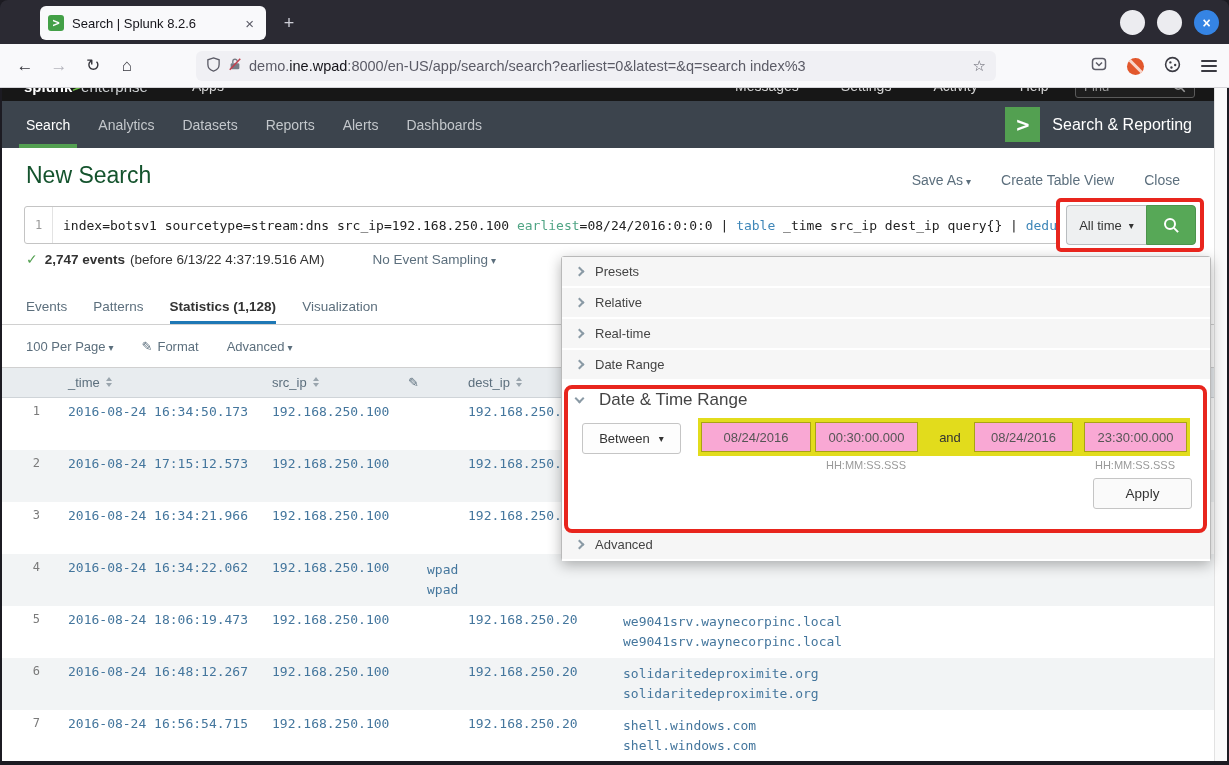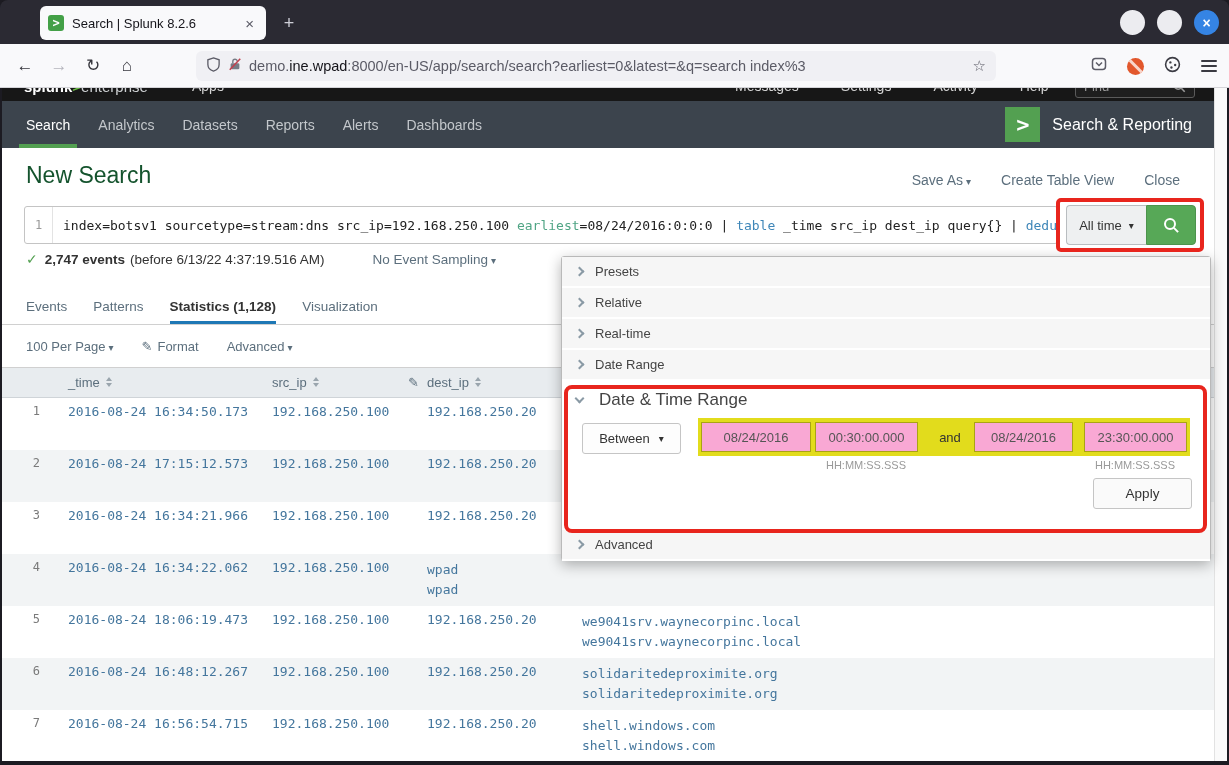--- a/index.html
+++ b/index.html
@@ -125,21 +125,21 @@
               display:flex; align-items:center; padding-left:24px; gap:28px; font-size:13px; color:#5c6f7d; }
   .ctrl-item .caret.shown { display:inline; }
 
   
   .thead { position:absolute; top:220px; left:0; right:0; height:30px; background:#e8ecef;
            border-bottom:1px solid #cfd4d8; display:flex; align-items:center;
            font-size:13px; color:#5c6f7d; }
   .c-num { width:48px; text-align:right; padding-right:10px; }
   .c-time { width:222px; padding-left:18px; }
   .c-src { width:155px; }
-  .c-dest { width:155px; }
+  .c-dest { width:155px;margin-left:41px; }
   .c-query { flex:1; }
   .sort { display:inline-block; margin-left:6px; }
   .sort b,.sort i { display:block; width:0; height:0; border-left:3.5px solid transparent;
                     border-right:3.5px solid transparent; }
   .sort b { border-bottom:4px solid #9aa5ad; margin-bottom:2px; }
   .sort i { border-top:4px solid #9aa5ad; }
   .hdr-pencil { position:absolute; color:#5c6f7d; font-size:13px; }
   .tbody { position:absolute; top:250px; left:0; right:0; bottom:0; overflow:hidden; }
   .trow { display:flex; height:52px; font-family:"DejaVu Sans Mono",monospace; font-size:13px;
           color:#44769d; padding-top:6px; }

